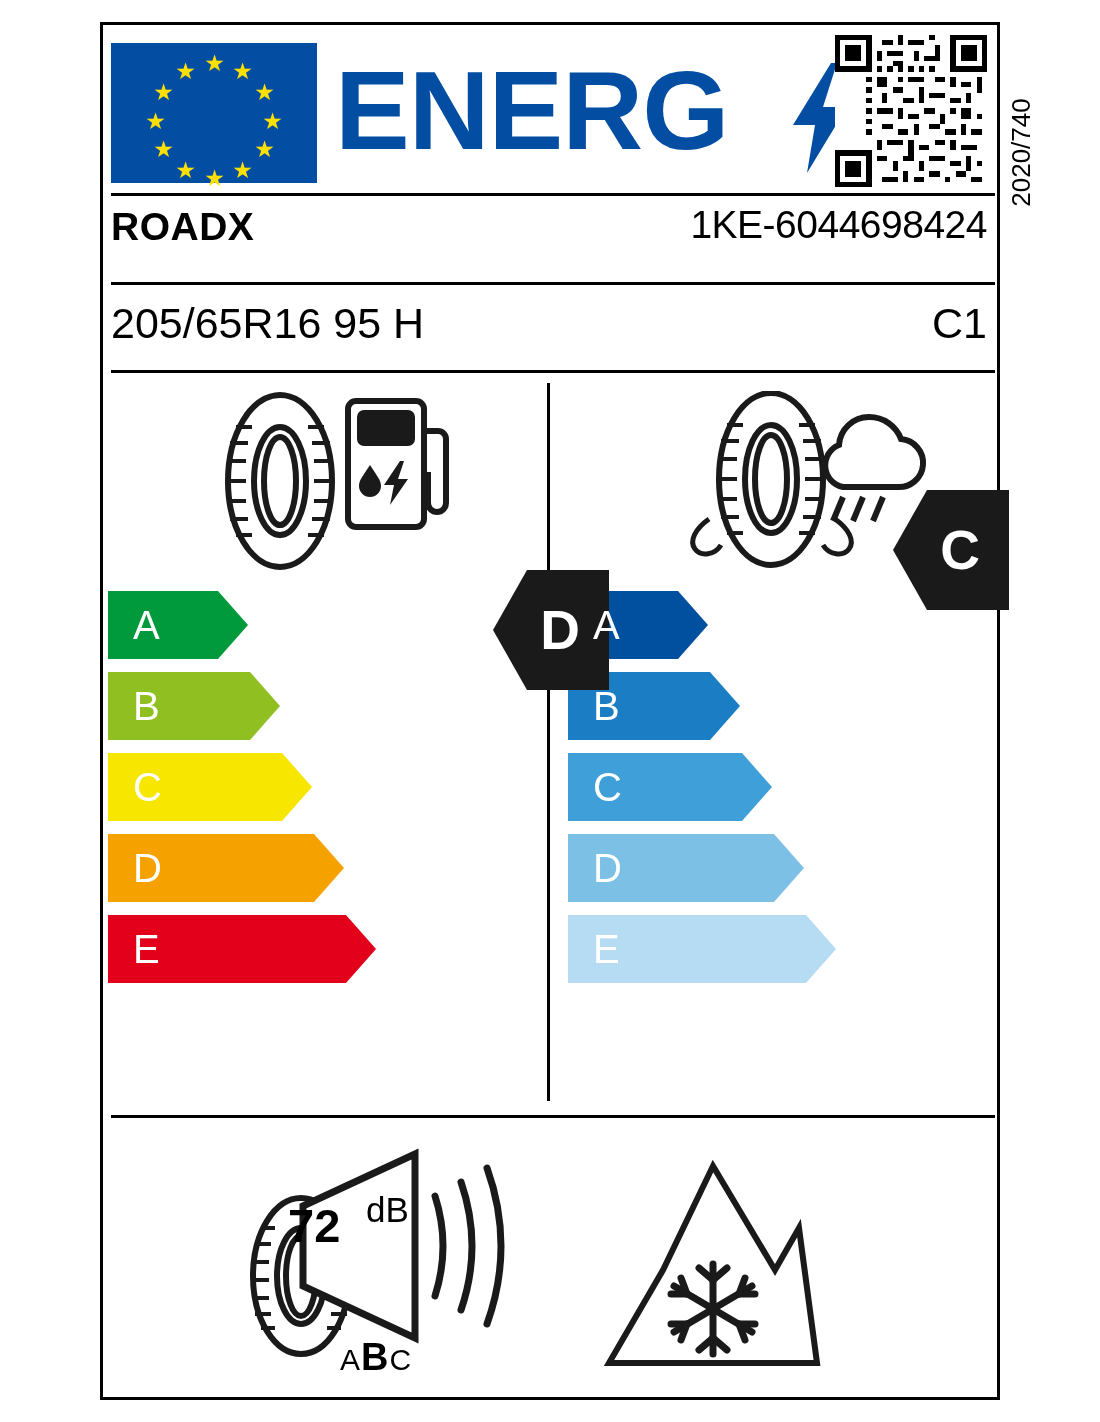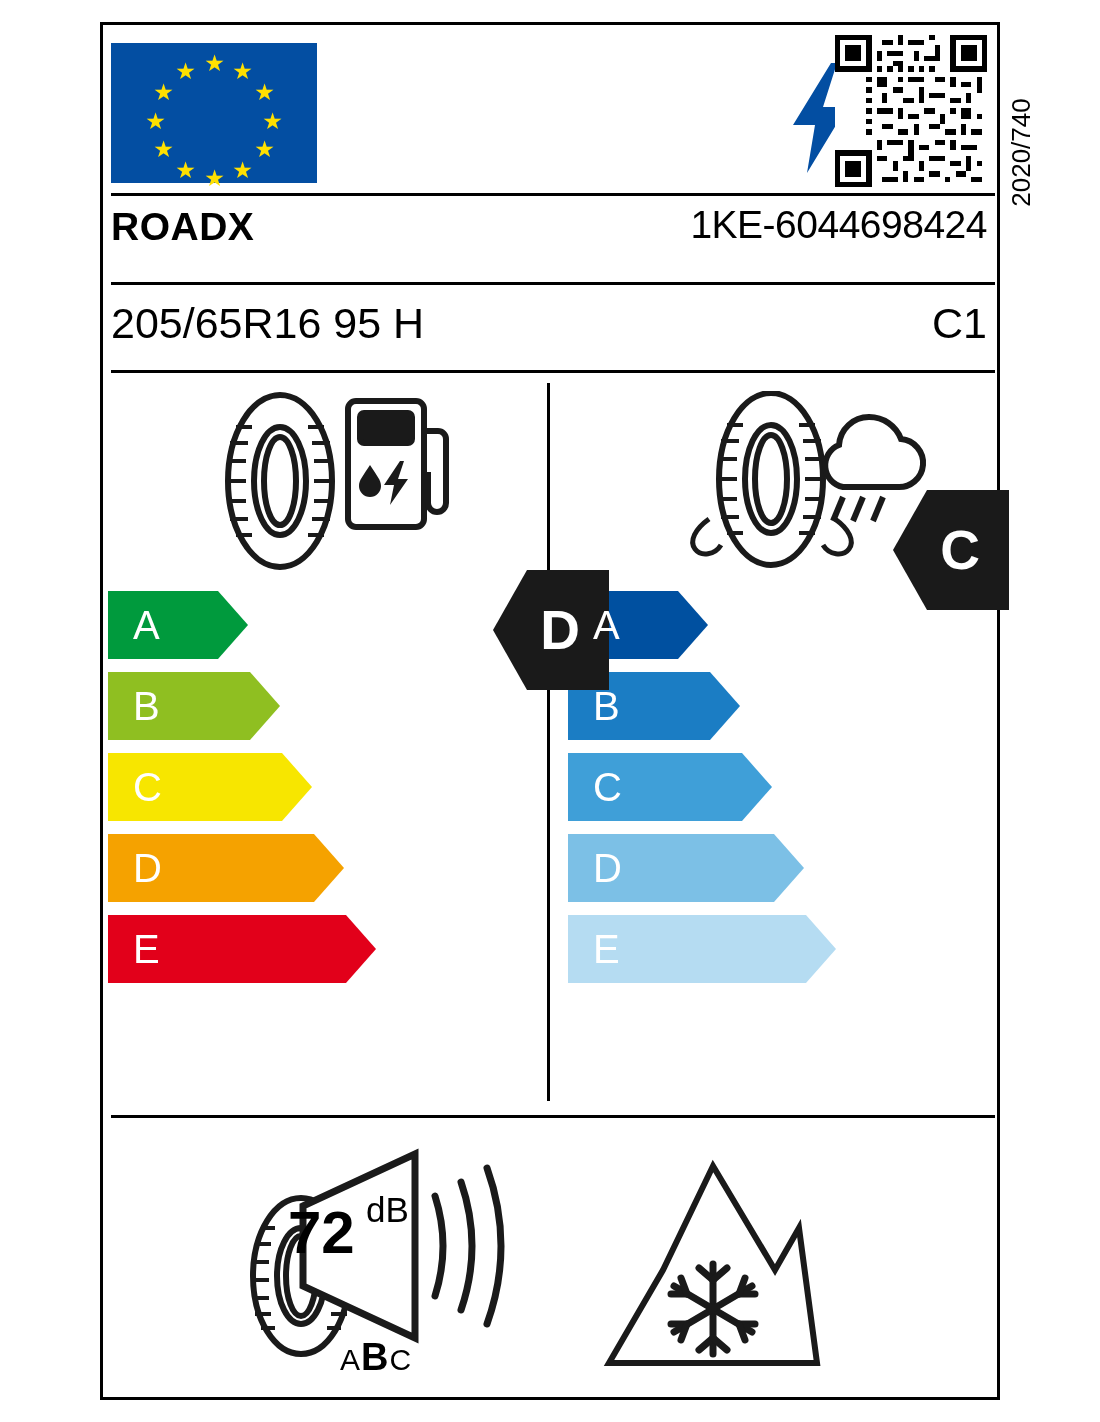--- a/index.html
+++ b/index.html
@@ -110,21 +110,21 @@
   .badge-right { left:790px; top:465px; }
 
   
   .footer-div { position:absolute; left:8px; top:1090px; width:884px; height:3px; background:#000; }
   .footer {
     position:absolute; left:0; top:1093px; width:100%; height:282px;
   }
   .noise-group { position:absolute; left:140px; top:30px; }
   .db-value {
     position:absolute; left:185px; top:80px;
-    font-size:60px; font-weight:bold;
+    font-size:47px; font-weight:bold;
   }
   .db-unit {
     position:absolute; left:263px; top:72px;
     font-size:35px;
   }
   .abc {
     position:absolute; left:237px; top:218px;
     font-size:30px; letter-spacing:1px;
   }
   .abc b { font-size:38px; }
@@ -150,20 +150,21 @@
       <div class="star" style="left:41px;  top:95px;">★</div>
       <div class="star" style="left:63px;  top:116px;">★</div>
       <div class="star" style="left:92px;  top:124px;">★</div>
       <div class="star" style="left:120px; top:116px;">★</div>
       <div class="star" style="left:142px; top:95px;">★</div>
       <div class="star" style="left:150px; top:67px;">★</div>
       <div class="star" style="left:142px; top:38px;">★</div>
       <div class="star" style="left:120px; top:17px;">★</div>
     </div>
 
+    <div class="energy-word">ENERG</div>
 
     <div class="bolt">
       <svg viewBox="0 0 54 110" width="54" height="110" aria-hidden="true">
         <polygon points="38,0 0,62 22,62 14,110 54,44 30,44 44,0" fill="#034ea2"></polygon>
       </svg>
     </div>
 
     <div class="qr">
       <svg viewBox="0 0 29 29" width="152" height="152" shape-rendering="crispEdges" aria-hidden="true">
         <rect width="29" height="29" fill="#fff"></rect>

